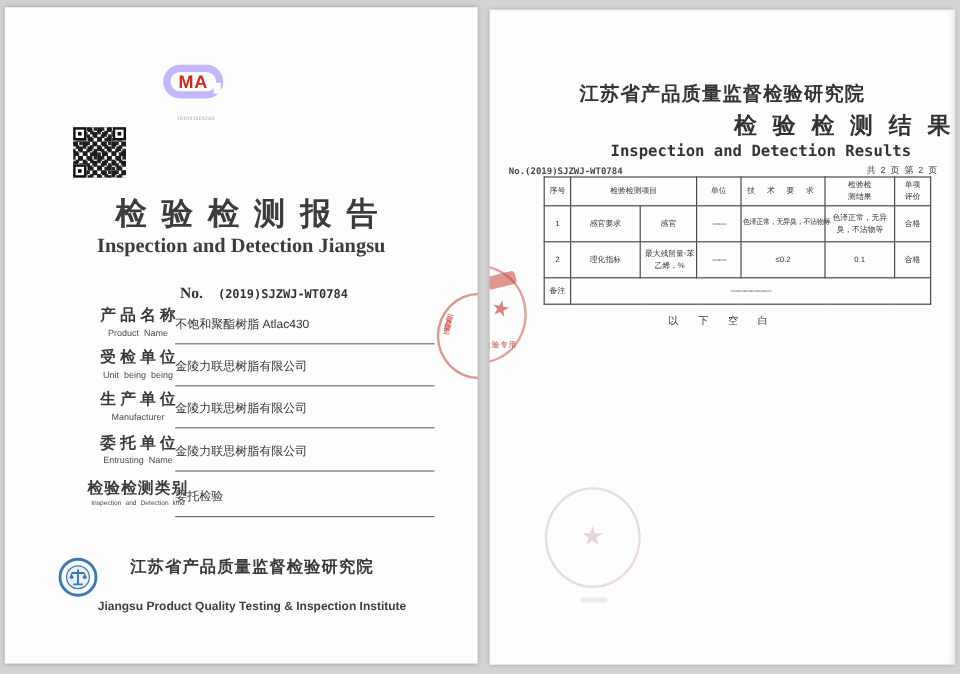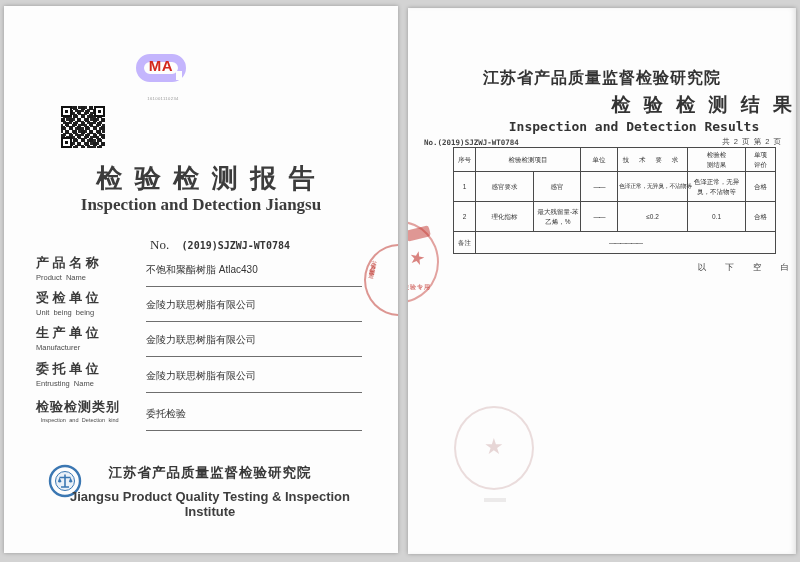--- a/index.html
+++ b/index.html
@@ -6,55 +6,55 @@
   html,body { width:800px; height:562px; }
   body { background:#d3d3d3; font-family:"Liberation Sans","DejaVu Sans",sans-serif; color:#2e2e2e; position:relative; overflow:hidden; }
   .page { position:absolute; background:#fdfdfd; overflow:hidden; box-shadow:0 0 4px rgba(0,0,0,.28); }
   .page-left  { left:4px;  top:6px; width:394px; height:547px; }
   .page-right { left:408px; top:8px; width:388px; height:546px; box-shadow:0 0 4px rgba(0,0,0,.28), inset -4px 0 6px -3px rgba(0,0,0,.14); }
   .serif { font-family:"Liberation Serif","DejaVu Serif",serif; }
   .mono  { font-family:"DejaVu Sans Mono","Liberation Mono",monospace; }
 
   
   .cma { position:absolute; left:132px; top:48px; width:54px; height:30px; }
-  .cma-box { width:50px; height:28px; border:8px solid #c4b5fd; border-radius:14px;
-             display:flex; align-items:flex-end; justify-content:center; position:relative; }
+  .cma-box { width:50px; height:28px; border:6px solid #c4b5fd; border-radius:14px;
+             display:flex; align-items:flex-start; justify-content:center; position:relative; }
   .cma-notch { position:absolute; right:-4px; top:9px; width:6px; height:9px; background:#fdfdfd; }
   .cma-ma { color:#d3281e; font-weight:bold; font-size:15px; letter-spacing:.5px; }
   .cma-no { position:absolute; left:118px; top:90px; width:82px; text-align:center;
             font-size:6px; transform:scale(.7); color:#9a9a9a; letter-spacing:.5px; }
   .qr { position:absolute; left:57px; top:100px; width:44px; height:42px; background-color:#f2f2f2;
         background:
           repeating-conic-gradient(#1c1c1c 0% 25%, rgba(0,0,0,0) 0% 50%) 0px 0px / 8px 8px,
           repeating-conic-gradient(rgba(0,0,0,0) 0% 25%, #272727 0% 50%) 2px 3px / 6px 6px; }
   .qr .f { position:absolute; width:11px; height:11px; border:2px solid #111; background:#fff; }
   .qr .f::after { content:""; position:absolute; left:2px; top:2px; width:3px; height:3px; background:#111; }
   .qr .tl { left:0; top:0; } .qr .tr { right:0; top:0; } .qr .bl { left:0; bottom:0; }
 
   .l-title { position:absolute; left:0; top:155px; width:100%; text-align:center;
              font-size:26px; font-weight:bold; color:#3c3c3c; letter-spacing:3px;padding-left:12px; }
   .l-sub   { position:absolute; left:0; top:189px; width:100%; text-align:center;
              font-size:17px; font-weight:bold; color:#3c3c3c; }
   .no-line { position:absolute; left:146px; top:229px; }
-  .no-label { font-size:13px; font-weight:normal; color:#333; }
+  .no-label { font-size:13px; font-weight:bold; color:#333; }
   .no-value { font-size:10px; font-weight:bold; color:#333; margin-left:8px; }
 
   .frow { position:absolute; left:0; width:100%; height:34px; }
-  .frow .lab { position:absolute; left:32px; top:0; width:118px; text-align:left; }
+  .frow .lab { position:absolute; left:52px; top:0; width:118px; text-align:center; }
   .frow .lab-cn { font-size:13px; font-weight:bold; color:#3a3a3a; }
   .frow .lab-en { font-size:7.5px; color:#4c4c4c; margin-top:1px; word-spacing:2px; }
   .frow .val { position:absolute; left:142px; top:9px; width:216px; 
                font-size:10px; font-weight:normal; color:#333; }
   .frow .rule { position:absolute; left:142px; top:32px; width:216px; border-top:1px solid #6e6e6e; }
   .frow.last .lab-cn { letter-spacing:1px; }
   .frow.last .lab-en { font-size:6px; transform:scale(.92); }
 
   .footer { position:absolute; left:40px; top:458px; width:320px; text-align:center; }
   .foot-cn { font-size:13.5px; font-weight:bold; color:#383838; letter-spacing:1px; padding-left:12px; }
-  .foot-en { font-size:13px; font-weight:bold; color:#3e3e3e; margin-top:7px; padding-left:12px; }
+  .foot-en { font-size:10px; font-weight:bold; color:#3e3e3e; margin-top:18px; padding-left:12px; }
   .inst-logo { position:absolute; left:44px; top:458px; width:34px; height:34px; }
 
   .stamp-l { position:absolute; left:360px; top:238px; width:70px; height:72px;
              border:2px solid rgba(190,48,40,.5); border-radius:50%; }
   .stamp-l .arc-text { position:absolute; left:3px; top:10px; font-size:6px; letter-spacing:2px;
              color:rgba(190,48,40,.75); writing-mode:vertical-rl; transform:rotate(12deg); }
 
   
   .r-inst  { position:absolute; left:0; top:60px; width:100%; text-align:center;
              font-size:16px; font-weight:bold; color:#333; letter-spacing:1px; }
@@ -72,22 +72,22 @@
   .rtable tr.head td { height:24px; }
   .rtable tr.r1 td { height:30px; }
   .rtable tr.r2 td { height:30px; }
   .rtable tr.remark td { height:22px; }
   .rtable .req-h { letter-spacing:4px; }
   .wrapn { display:inline-block; word-break:break-all; line-height:1.5; }
   .w24 { width:24px; } .w16 { width:16px; } .w46 { width:46px; } .w54 { width:54px; }
   .tight { font-size:6px; letter-spacing:-.4px; white-space:nowrap; }
   .dashcell { letter-spacing:-1px; }
 
-  .endnote { position:absolute; left:0; top:254px; width:100%; text-align:right;
-             font-size:8.5px; color:#3c3c3c; letter-spacing:7px;font-family:Liberation Mono, monospace; }
+  .endnote { position:absolute; left:0; top:254px; width:100%; text-align:center;
+             font-size:8.5px; color:#3c3c3c; letter-spacing:7px; }
 
   .stamp-r { position:absolute; left:-47px; top:213px; width:78px; height:82px;
              border:2.5px solid rgba(193,50,44,.45); border-radius:50%; }
   .stamp-r .blot-t { position:absolute; right:7px; top:5px; width:24px; height:11px;
              background:rgba(193,50,44,.5); border-radius:3px; transform:rotate(-14deg); }
   .stamp-r .star { position:absolute; right:12px; top:24px; font-size:18px;
              color:rgba(193,50,44,.6); transform:rotate(12deg); }
   .stamp-r .blot-b { position:absolute; right:6px; bottom:9px; font-size:6px; font-weight:bold;
              color:rgba(193,50,44,.65); letter-spacing:1px; }
   .stamp-faint { position:absolute; left:46px; top:398px; width:80px; height:84px;

